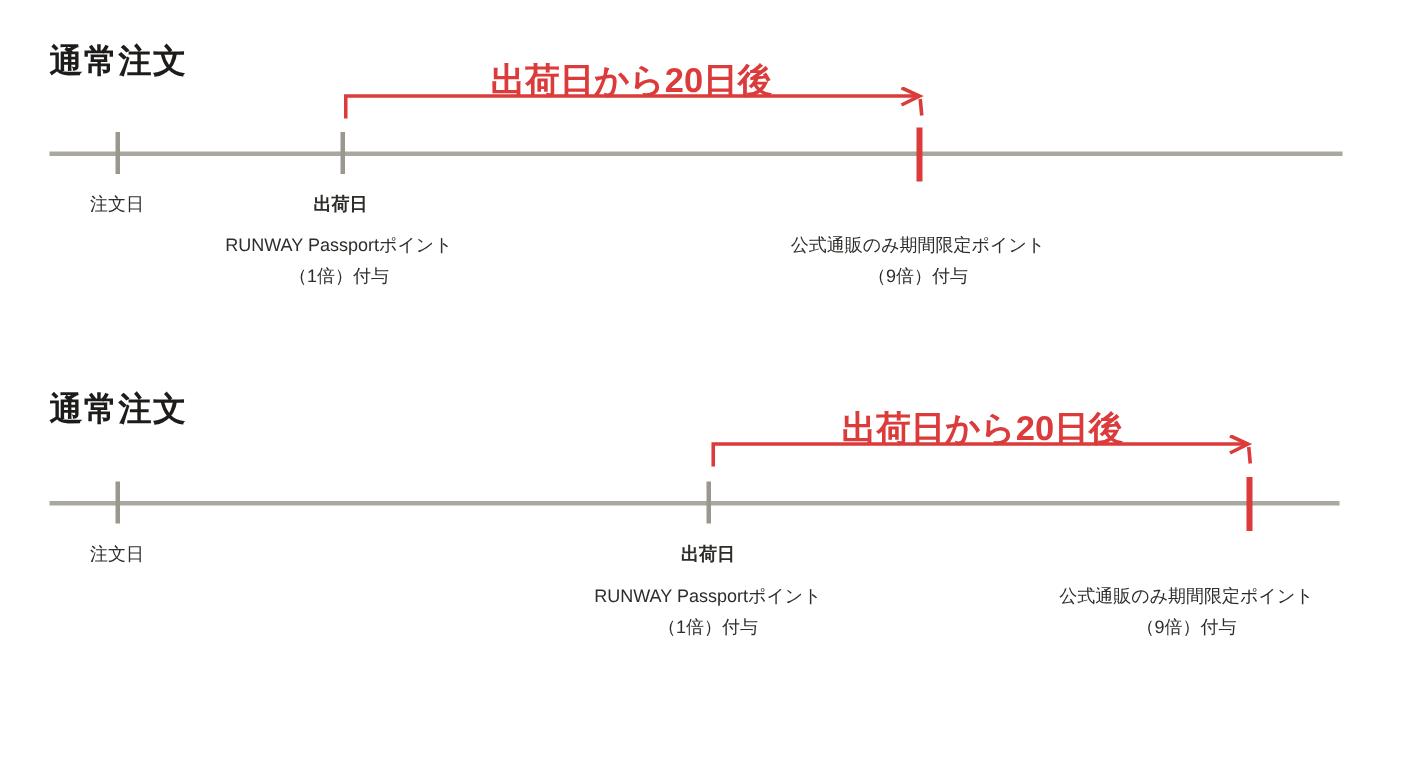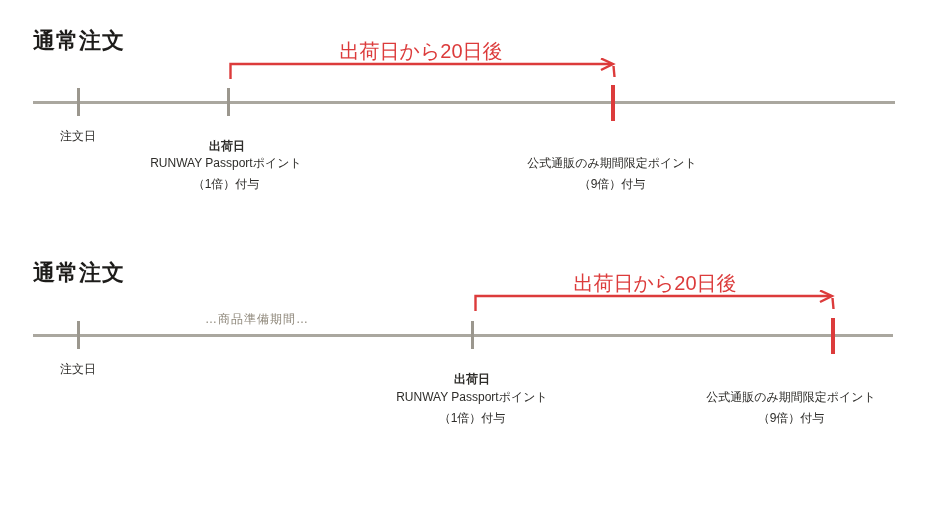--- a/index.html
+++ b/index.html
@@ -21,23 +21,23 @@
   .title{
     font-size:22px;font-weight:700;color:var(--title);letter-spacing:1px;white-space:nowrap;
   }
   .tl-line{background:var(--line);height:3px;}
   .tick{background:var(--tick);width:3px;}
   .tick-red{background:var(--red);width:4px;}
   .lbl{
     font-size:12px;color:var(--text);white-space:nowrap;line-height:1.2;
   }
   .ctr{transform:translateX(-50%);text-align:center;}
-  .b{font-weight:700;margin-top:10px;}
+  .b{font-weight:700;}
   .lbl-red{
-    font-size:20px;font-weight:400;color:var(--red);white-space:nowrap;
+    font-size:23px;font-weight:700;color:var(--red);white-space:nowrap;
   }
   .lbl-muted{color:var(--muted);letter-spacing:1px;}
   svg .stroke-red{stroke:var(--red);stroke-width:2.4;fill:none;stroke-linecap:butt;stroke-linejoin:miter;}
 </style>
 </head>
 <body>
 
 <div class="stage">
 
   <div class="section">
@@ -65,21 +65,20 @@
     <div class="abs lbl ctr" style="left:226px;top:177px;">（1倍）付与</div>
 
     <div class="abs lbl ctr" style="left:612px;top:156px;">公式通販のみ期間限定ポイント</div>
     <div class="abs lbl ctr" style="left:612px;top:177px;">（9倍）付与</div>
   </div>
 
   <div class="section">
 
     <div class="abs title" style="left:33px;top:258px;">通常注文</div>
 
-    <div class="abs lbl lbl-muted ctr" style="left:257px;top:312px;">…商品準備期間…</div>
 
     <div class="abs lbl-red ctr" style="left:655px;top:270px;">出荷日から20日後</div>
 
     <svg class="abs" style="left:474px;top:290px;" width="366" height="26" viewBox="0 0 366 26">
       <path class="stroke-red" d="M1.5,21 L1.5,6 L356,6"></path>
       <path class="stroke-red" d="M346,0.5 L358,6 L346,12"></path>
       <path class="stroke-red" d="M358.5,8 L359.5,19"></path>
     </svg>
 
     <div class="abs tl-line" style="left:33px;top:334px;width:860px;"></div>

